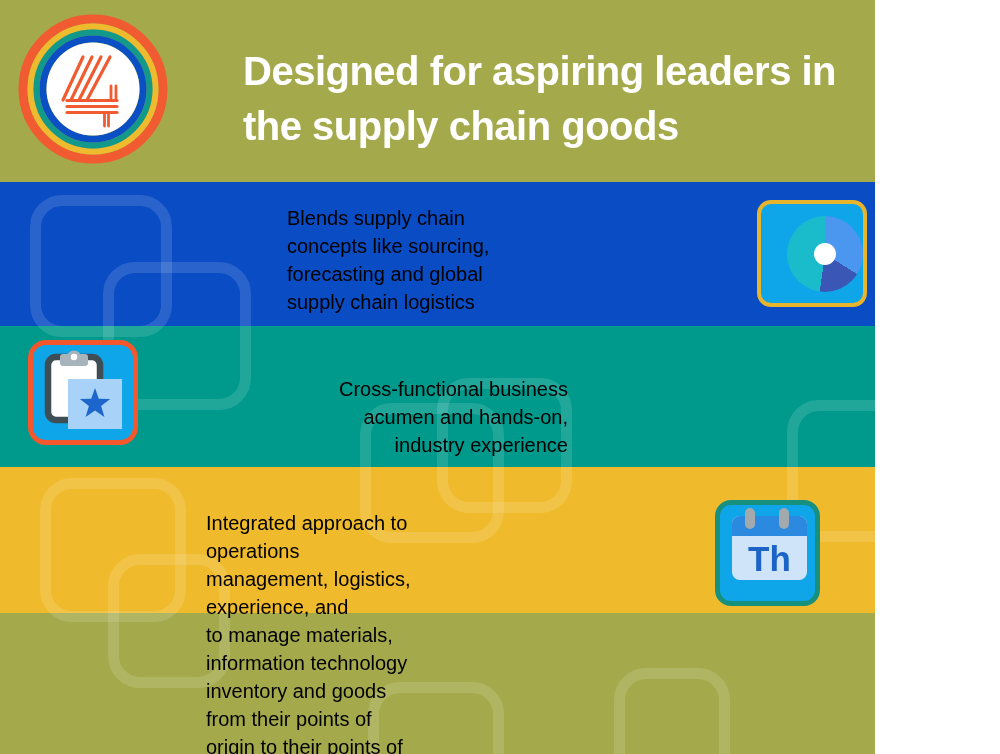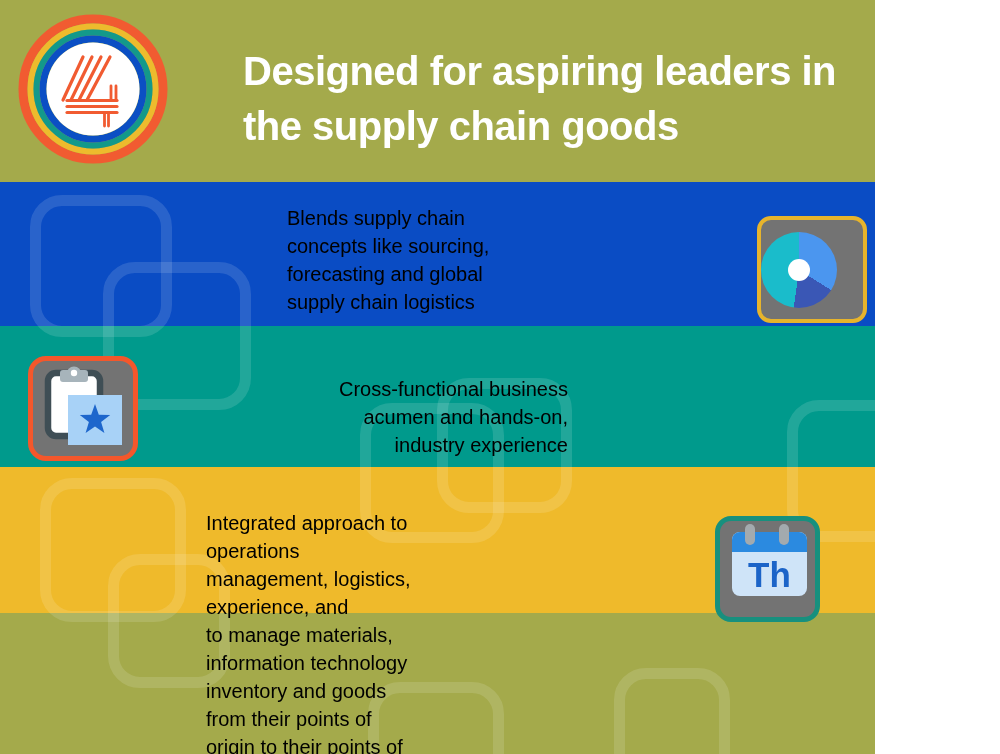--- a/index.html
+++ b/index.html
@@ -32,21 +32,21 @@
   .sq8{left:368px;top:500px;width:114px;height:114px;}
   .sq9{left:614px;top:486px;width:94px;height:106px;}
 
   
   .band-text{position:absolute;color:#000000;font-size:20px;line-height:28px;}
   .text-blue{left:287px;top:204px;text-align:left;}
   .text-teal{right:307px;top:344px;text-align:right;margin-top:31px;}
   .text-yellow{left:206px;top:473px;text-align:left;margin-top:36px;}
 
   
-  .tile{position:absolute;background:#737373;display:flex;align-items:center;justify-content:flex-start;box-sizing:border-box;margin-top:16px;}
+  .tile{position:absolute;background:#0ea5e9;display:flex;align-items:center;justify-content:flex-end;box-sizing:border-box;}
   .tile-donut{left:757px;top:200px;width:110px;height:107px;border:4px solid #e7b42c;border-radius:14px;}
   .tile-clipboard{left:28px;top:340px;width:110px;height:105px;border:5px solid #f4572b;border-radius:18px;}
   .tile-calendar{left:715px;top:500px;width:105px;height:106px;border:5px solid #17907e;border-radius:16px;}
 
   .donut{position:relative;width:76px;height:76px;border-radius:50%;
          background:conic-gradient(#4b96ef 0deg 122deg,#3a57b5 122deg 188deg,#1abccb 188deg 360deg);}
   .donut::after{content:'';position:absolute;inset:27px;background:#fff;border-radius:50%;}
 </style>
 </head>
 <body>

